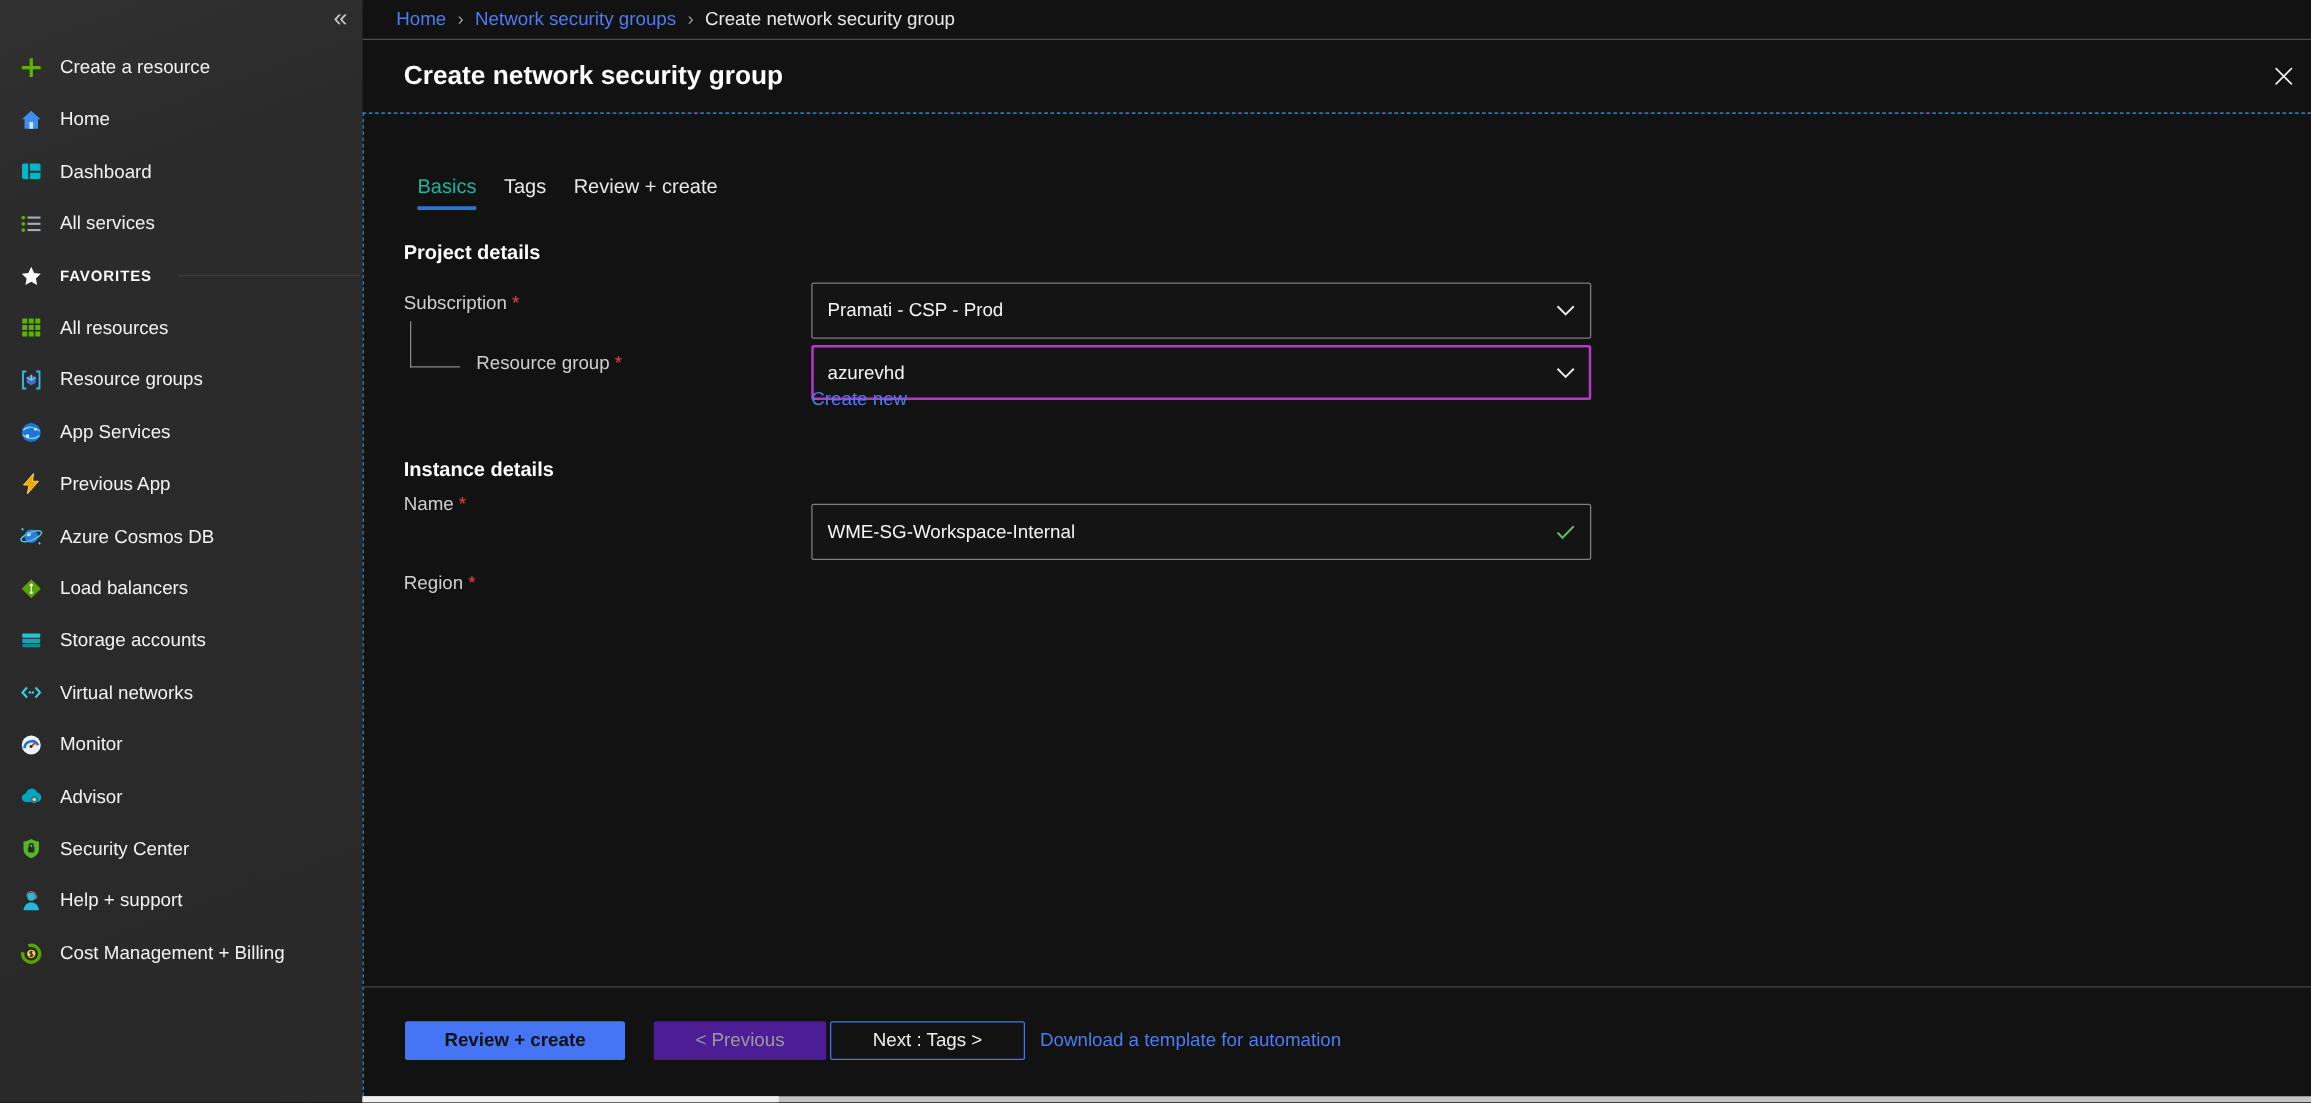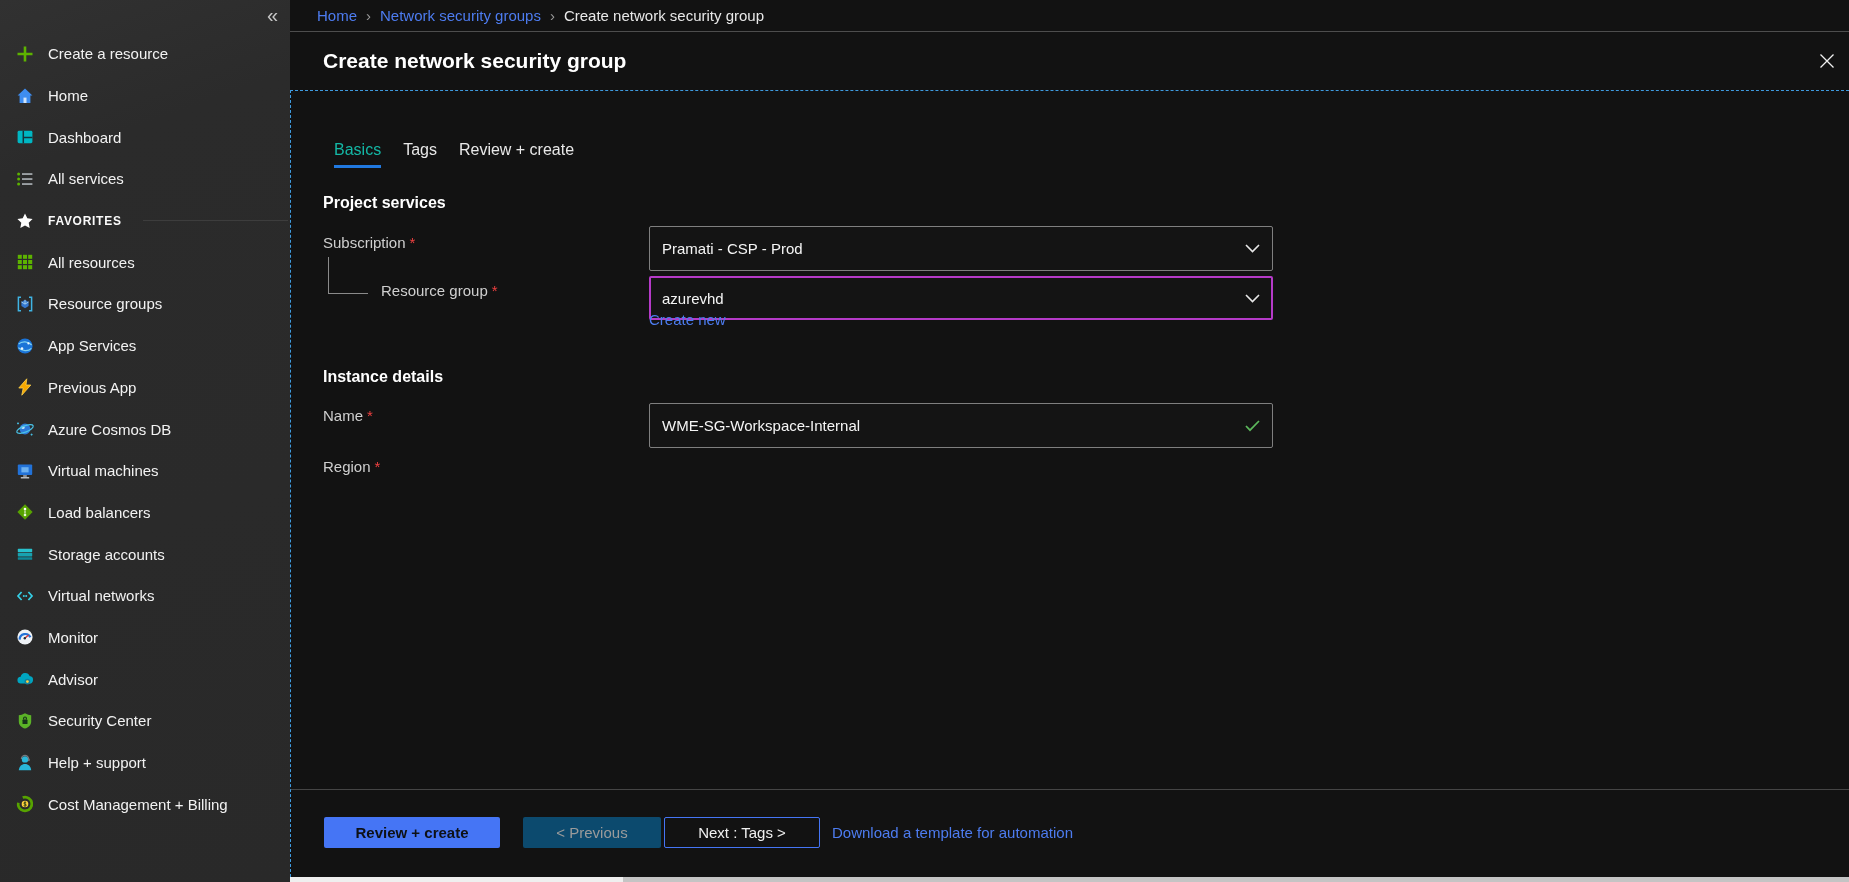--- a/index.html
+++ b/index.html
@@ -63,21 +63,21 @@
   .tab.active { color:#14b8a6; border-bottom:3px solid #2179e0; }
 
   .section-heading { position:absolute; left:32px; font-size:16px; font-weight:bold; color:#ffffff; }
   .h-project { top:103px; }
   .h-instance { top:277px; }
 
   .field-label { position:absolute; font-size:15px; color:#cfcfcf; }
   .req { color:#ee4040; margin-left:4px; }
   .l-subscription { left:32px; top:143px; }
   .l-resourcegroup { left:90px; top:191px; }
-  .l-name { left:32px; top:316px;text-align:center; }
+  .l-name { left:32px; top:304px;text-align:center; }
   .l-region { left:32px; top:367px; }
 
   .connector {
     position:absolute; left:37px; top:166px; width:40px; height:37px;
     border-left:1px solid #8a8a8a; border-bottom:1px solid #8a8a8a;
   }
 
   .field {
     position:absolute; left:358px; width:624px; height:45px;
     border:1px solid #7f7f7f; border-radius:2px; background:#141414;
@@ -94,21 +94,21 @@
   .create-new { left:358px; top:220px; }
 
   .footer-divider { position:absolute; left:0; right:0; top:698px; height:1px; background:#454545; }
   .btn {
     position:absolute; top:726px; height:31px; border-radius:2px;
     font-size:15px; font-family:"Liberation Sans",sans-serif;
     display:flex; align-items:center; justify-content:center; cursor:pointer;
     border:none;
   }
   .btn-primary { left:33px; width:176px; background:#4575f5; color:#0e1116; font-weight:600; }
-  .btn-previous { left:232px; width:138px; background:#0c4a6e; color:#9b9b9b; }
+  .btn-previous { left:232px; width:138px; background:#4c1d95; color:#9b9b9b; }
   .btn-next { left:373px; width:156px; background:transparent; border:1px solid #4575f5; color:#f0f0f0; }
   .download-link { left:541px; top:726px; line-height:31px; }
 
   
   .hscroll { position:absolute; left:290px; right:0; top:877px; height:5px; background:#c4c4c4; z-index:4; }
   .hscroll .thumb { position:absolute; left:0; top:0; width:333px; height:5px; background:#efefef; cursor:pointer; }
 
   svg { display:block; }
 </style>
 </head>
@@ -230,31 +230,20 @@
         <svg width="20" height="20" viewBox="0 0 20 20">
           <circle cx="10" cy="10" r="5.4" fill="#2e7ad8"></circle>
           <circle cx="8" cy="8.4" r="1.7" fill="#bfe3f8"></circle>
           <ellipse cx="10" cy="10" rx="8.8" ry="3.1" fill="none" stroke="#49c3e8" stroke-width="1.2" transform="rotate(-22 10 10)"></ellipse>
           <path d="M3 3.4v2M2 4.4h2M16.6 14.6v2M15.6 15.6h2" stroke="#49c3e8" stroke-width=".9"></path>
         </svg>
       </span>
       <span class="lbl">Azure Cosmos DB</span>
     </div>
 
-    <div class="nav-item">
-      <span class="ic">
-        <svg width="20" height="20" viewBox="0 0 20 20">
-          <rect x="2.8" y="3.6" width="14.4" height="10.4" rx="1" fill="#2272d8"></rect>
-          <rect x="6.4" y="6.2" width="7.2" height="5.2" fill="#6db1f0"></rect>
-          <rect x="8.2" y="14" width="3.6" height="2" fill="#8a8f94"></rect>
-          <rect x="5.8" y="16" width="8.4" height="1.5" fill="#b8bcc0"></rect>
-        </svg>
-      </span>
-      <span class="lbl">Virtual machines</span>
-    </div>
 
     <div class="nav-item">
       <span class="ic">
         <svg width="20" height="20" viewBox="0 0 20 20">
           <rect x="4.6" y="4.6" width="10.8" height="10.8" transform="rotate(45 10 10)" fill="#57a300"></rect>
           <circle cx="10" cy="7" r="1.3" fill="#ffffff"></circle>
             <circle cx="10" cy="13" r="1.3" fill="#eaf6d8"></circle>
           <path d="M10 8.4v3.2" stroke="#ffffff" stroke-width="1"></path>
         </svg>
       </span>
@@ -363,21 +352,21 @@
   </div>
 
   <div class="panel">
 
     <div class="tabs">
       <div class="tab active">Basics</div>
       <div class="tab">Tags</div>
       <div class="tab">Review + create</div>
     </div>
 
-    <div class="section-heading h-project">Project services</div>
+    <div class="section-heading h-project">Project details</div>
 
     <div class="field-label l-subscription">
       <span>Subscription</span><span class="req">*</span>
     </div>
     <div class="field f-subscription">
       <span class="val">Pramati - CSP - Prod</span>
       <span>
         <svg width="15" height="9" viewBox="0 0 15 9">
             <path d="M1 1l6.5 6.5L14 1" fill="none" stroke="#e8e8e8" stroke-width="1.6"></path>
           </svg>

